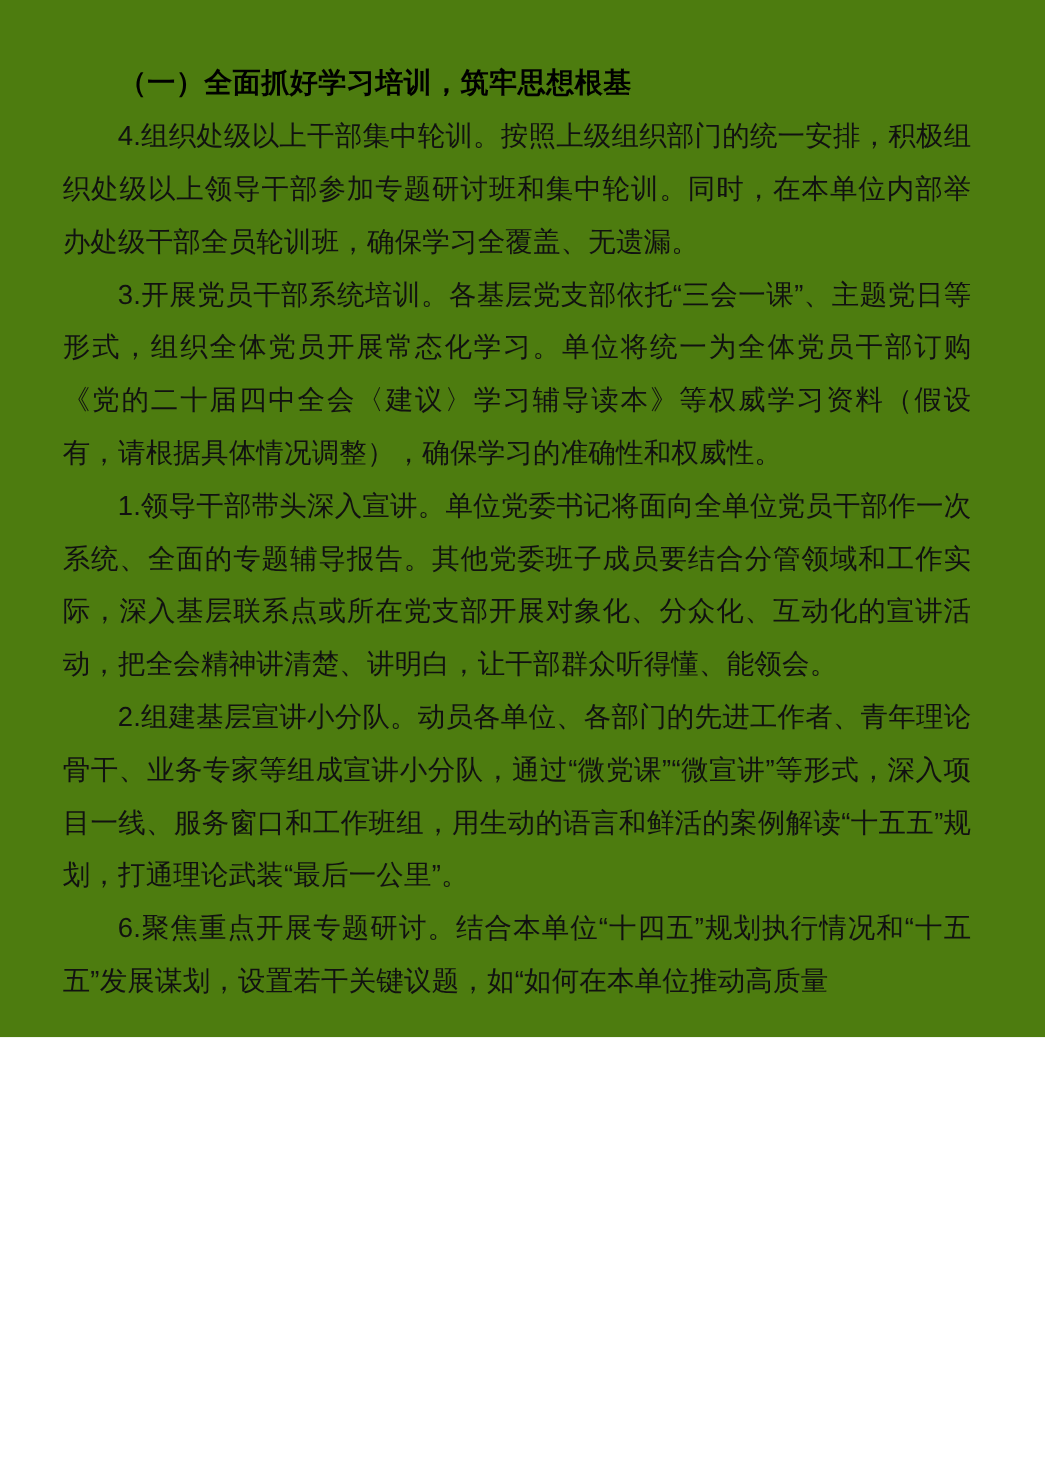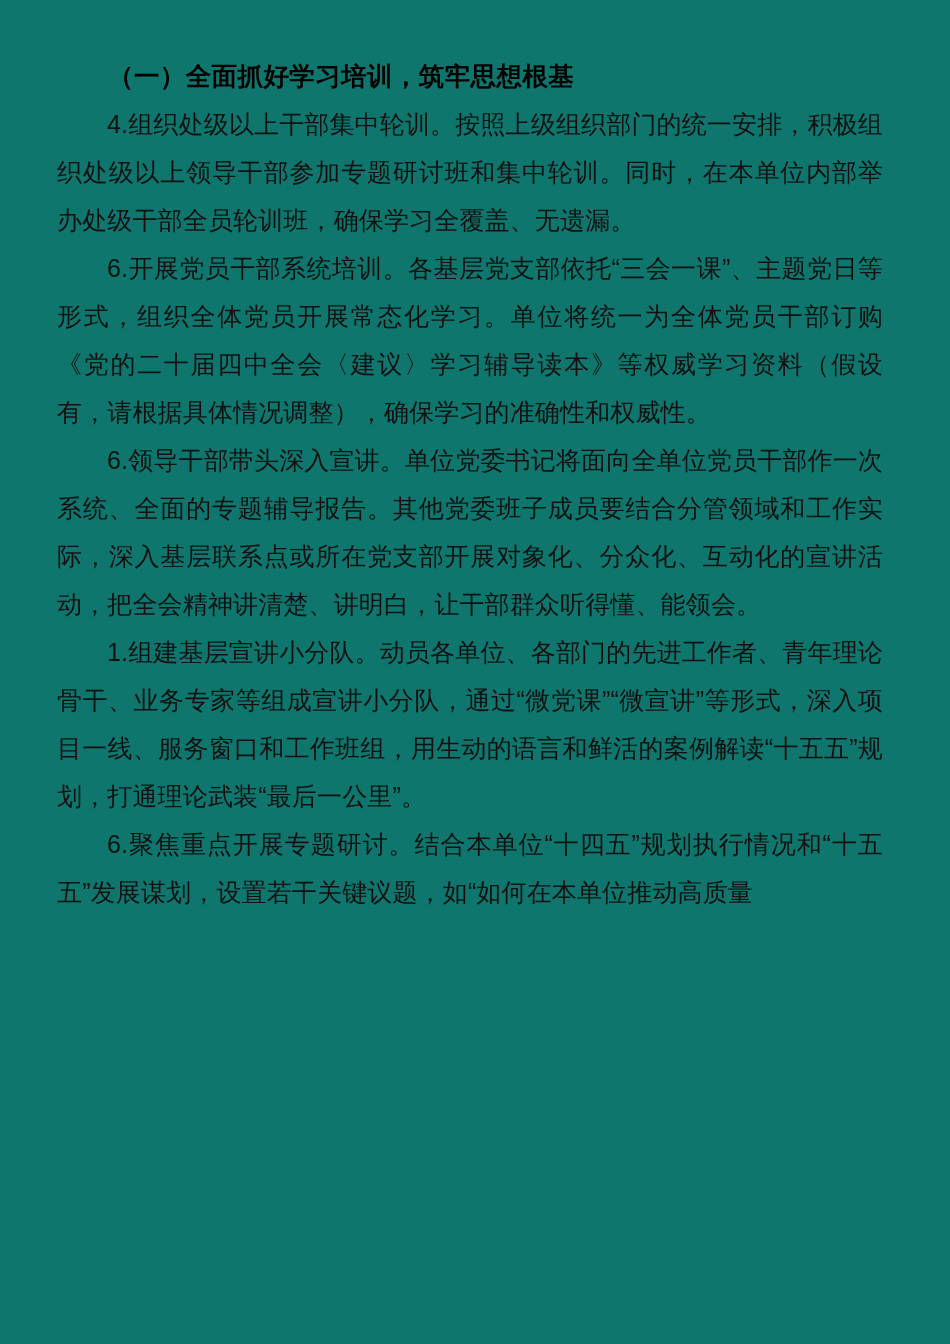--- a/index.html
+++ b/index.html
@@ -3,22 +3,22 @@
 <meta charset="utf-8">
 <style>
   html, body {
     margin: 0;
     padding: 0;
     background: #ffffff;
   }
   .page {
     position: relative;
     width: 950px;
-    height: 1344px;
-    background: #0f766e;
+    height: 943px;
+    background: #4d7c0f;
     overflow: hidden;
     box-sizing: border-box;
     padding: 0;
     font-family: "Liberation Sans", "DejaVu Sans", sans-serif;
     color: #000000;
   }
   .content {
     position: absolute;
     left: 57px;
     top: 52px;
@@ -49,18 +49,18 @@
     text-align: justify;
   }
 </style>
 </head>
 <body>
 
 <div class="page">
   <div class="content">
       <p class="section-heading">（一）全面抓好学习培训，筑牢思想根基</p>
       <p class="body-para">4.组织处级以上干部集中轮训。按照上级组织部门的统一安排，积极组织处级以上领导干部参加专题研讨班和集中轮训。同时，在本单位内部举办处级干部全员轮训班，确保学习全覆盖、无遗漏。</p>
-      <p class="body-para">6.开展党员干部系统培训。各基层党支部依托“三会一课”、主题党日等形式，组织全体党员开展常态化学习。单位将统一为全体党员干部订购《党的二十届四中全会〈建议〉学习辅导读本》等权威学习资料（假设有，请根据具体情况调整），确保学习的准确性和权威性。</p>
-      <p class="body-para">6.领导干部带头深入宣讲。单位党委书记将面向全单位党员干部作一次系统、全面的专题辅导报告。其他党委班子成员要结合分管领域和工作实际，深入基层联系点或所在党支部开展对象化、分众化、互动化的宣讲活动，把全会精神讲清楚、讲明白，让干部群众听得懂、能领会。</p>
-      <p class="body-para">1.组建基层宣讲小分队。动员各单位、各部门的先进工作者、青年理论骨干、业务专家等组成宣讲小分队，通过“微党课”“微宣讲”等形式，深入项目一线、服务窗口和工作班组，用生动的语言和鲜活的案例解读“十五五”规划，打通理论武装“最后一公里”。</p>
+      <p class="body-para">3.开展党员干部系统培训。各基层党支部依托“三会一课”、主题党日等形式，组织全体党员开展常态化学习。单位将统一为全体党员干部订购《党的二十届四中全会〈建议〉学习辅导读本》等权威学习资料（假设有，请根据具体情况调整），确保学习的准确性和权威性。</p>
+      <p class="body-para">1.领导干部带头深入宣讲。单位党委书记将面向全单位党员干部作一次系统、全面的专题辅导报告。其他党委班子成员要结合分管领域和工作实际，深入基层联系点或所在党支部开展对象化、分众化、互动化的宣讲活动，把全会精神讲清楚、讲明白，让干部群众听得懂、能领会。</p>
+      <p class="body-para">2.组建基层宣讲小分队。动员各单位、各部门的先进工作者、青年理论骨干、业务专家等组成宣讲小分队，通过“微党课”“微宣讲”等形式，深入项目一线、服务窗口和工作班组，用生动的语言和鲜活的案例解读“十五五”规划，打通理论武装“最后一公里”。</p>
       <p class="body-para">6.聚焦重点开展专题研讨。结合本单位“十四五”规划执行情况和“十五五”发展谋划，设置若干关键议题，如“如何在本单位推动高质量</p>
     </div>
 </div>
 
 </body></html>

